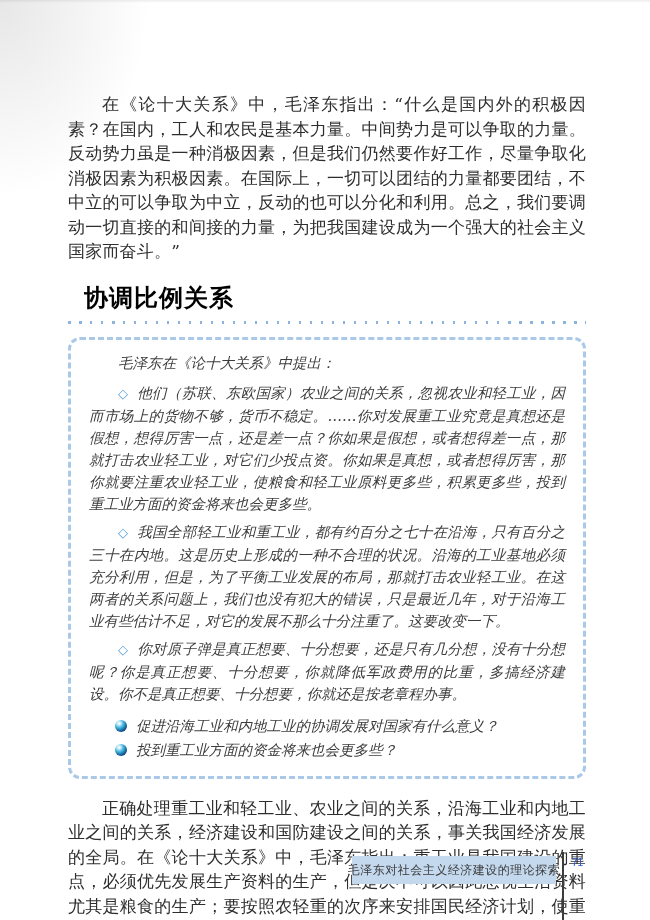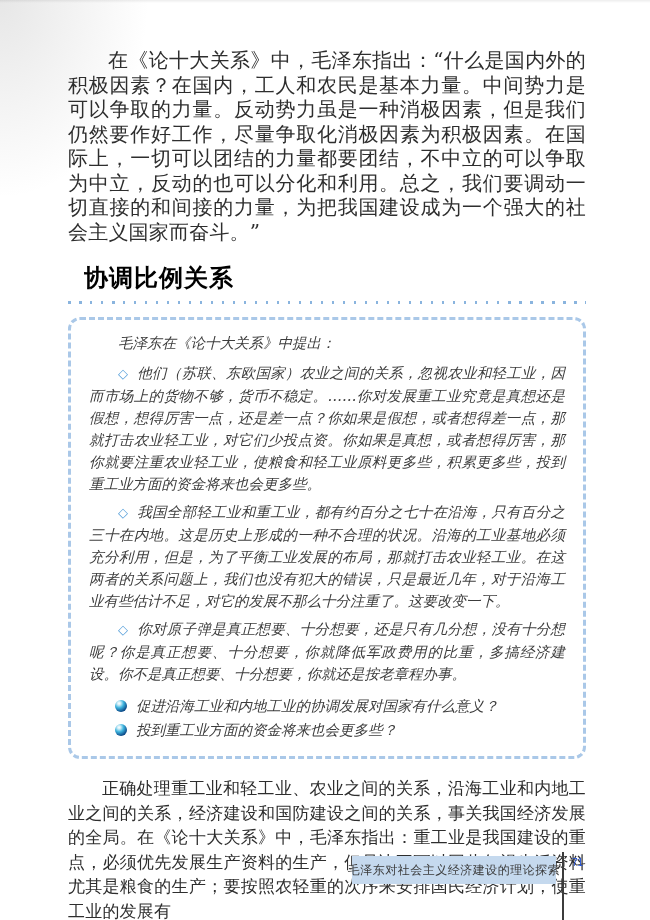--- a/index.html
+++ b/index.html
@@ -19,22 +19,22 @@
   }
   .top-edge{
     position:absolute;left:0;top:0;right:0;height:3px;
     background:linear-gradient(to bottom, rgba(0,0,0,.07), rgba(0,0,0,0));
     pointer-events:none;
   }
   .content{
     position:absolute;left:68px;top:0;width:518px;
   }
   .intro{
-    margin:48px 0 0 0;
-    font-size:20px;line-height:24.5px;
+    margin:92px 0 0 0;
+    font-size:17px;line-height:24.5px;
     text-align:justify;text-indent:2em;
     letter-spacing:.2px;
   }
   .section-head{
     margin-top:18px;
   }
   .section-title{
     font-family:"Liberation Sans","DejaVu Sans",sans-serif;
     font-weight:bold;font-size:24px;color:#000000;
     padding-left:16px;letter-spacing:1px;

